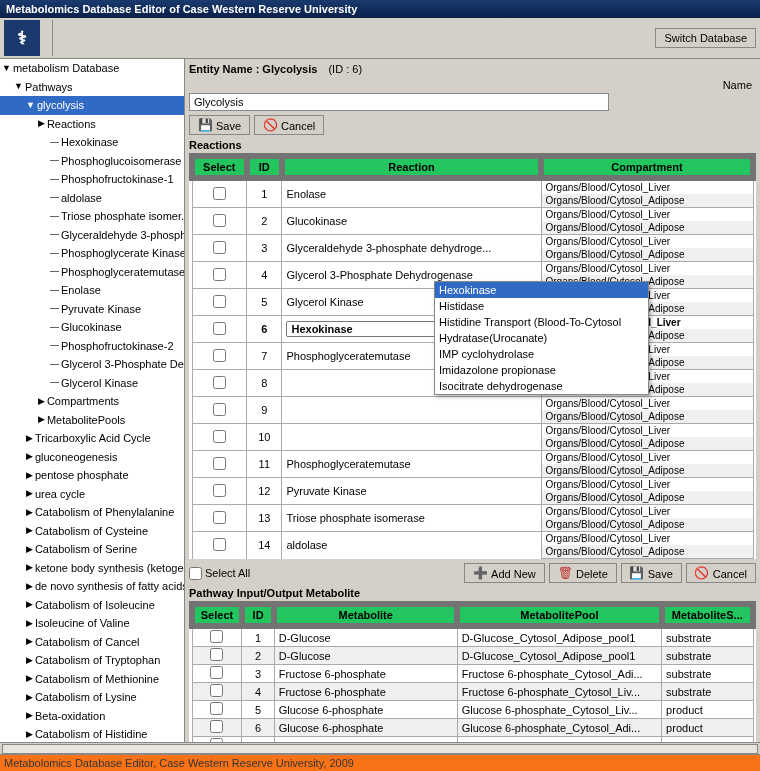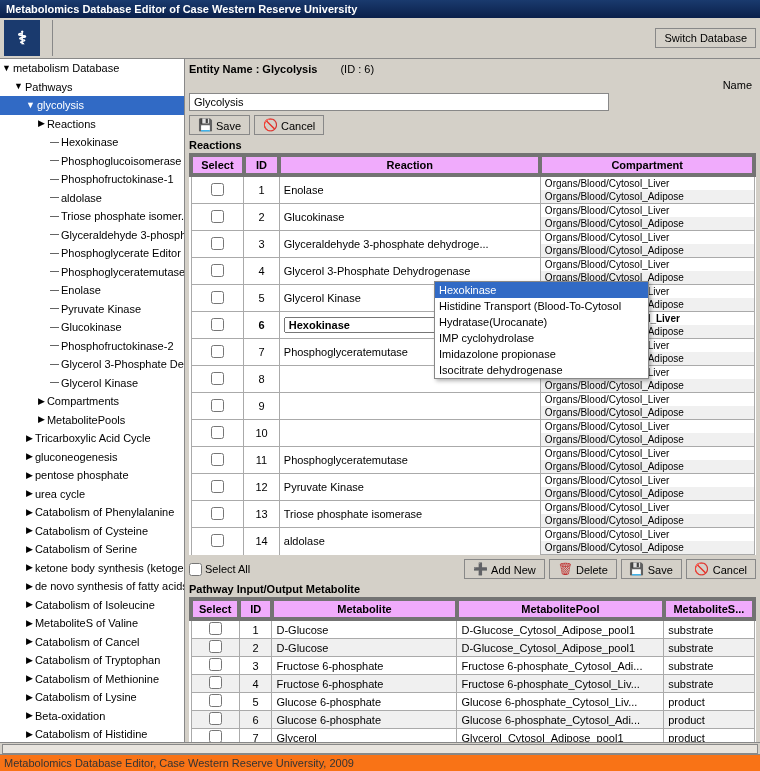--- a/index.html
+++ b/index.html
@@ -133,22 +133,22 @@
     }
 
     .data-table {
       width: 100%;
       border-collapse: collapse;
       background: white;
       margin-bottom: 4px;
     }
 
     .data-table th {
-      background: #f0abfc;
-      border: 4px solid #737373;
+      background: #22c55e;
+      border: 6px solid #737373;
       padding: 2px 4px;
       text-align: center;
       font-size: 11px;
     }
 
     .data-table td {
       border: 1px solid #aaa;
       padding: 1px 4px;
       font-size: 11px;
     }
@@ -255,21 +255,21 @@
           <div class="tree-item indent-4">
             <span class="tree-icon">—</span>
             <span class="tree-label">Triose phosphate isomer...</span>
           </div>
           <div class="tree-item indent-4">
             <span class="tree-icon">—</span>
             <span class="tree-label">Glyceraldehyde 3-phosphi...</span>
           </div>
           <div class="tree-item indent-4">
             <span class="tree-icon">—</span>
-            <span class="tree-label">Phosphoglycerate Editor</span>
+            <span class="tree-label">Phosphoglycerate Kinase</span>
           </div>
           <div class="tree-item indent-4">
             <span class="tree-icon">—</span>
             <span class="tree-label">Phosphoglyceratemutase</span>
           </div>
           <div class="tree-item indent-4">
             <span class="tree-icon">—</span>
             <span class="tree-label">Enolase</span>
           </div>
           <div class="tree-item indent-4">
@@ -335,21 +335,21 @@
           <div class="tree-item indent-2">
             <span class="tree-icon">▶</span>
             <span class="tree-label">de novo synthesis of fatty acids</span>
           </div>
           <div class="tree-item indent-2">
             <span class="tree-icon">▶</span>
             <span class="tree-label">Catabolism of Isoleucine</span>
           </div>
           <div class="tree-item indent-2">
             <span class="tree-icon">▶</span>
-            <span class="tree-label">MetaboliteS of Valine</span>
+            <span class="tree-label">Isoleucine of Valine</span>
           </div>
           <div class="tree-item indent-2">
             <span class="tree-icon">▶</span>
             <span class="tree-label">Catabolism of Cancel</span>
           </div>
           <div class="tree-item indent-2">
             <span class="tree-icon">▶</span>
             <span class="tree-label">Catabolism of Tryptophan</span>
           </div>
           <div class="tree-item indent-2">
@@ -369,21 +369,21 @@
             <span class="tree-label">Catabolism of Histidine</span>
           </div>
         </div>
     </div>
 
     <div id="right-panel">
 
       <div style="display:flex;align-items:center;margin-bottom:4px;">
         <span style="font-size:11px;margin-right:4px;">
           <strong>Entity Name : Glycolysis</strong>
-          <span style="margin-left:20px;">(ID : 6)</span>
+          <span style="margin-left:8px;">(ID : 6)</span>
         </span>
       </div>
 
       <div style="display:flex;justify-content:flex-end;margin-bottom:2px;">
         <span style="width:80px;text-align:right;padding-right:4px;font-size:11px;">Name</span>
       </div>
       <div style="margin-bottom:4px;">
         <input type="text" id="entity-name-input" style="width: 420px; border: 1px solid rgb(136, 136, 136); padding: 2px 4px; font-size: 11px;" value="Glycolysis">
       </div>
 
@@ -590,20 +590,21 @@
     <td class="comp-top" style="font-size:10px;border-bottom:none;">Organs/Blood/Cytosol_Liver</td>
   </tr>
               <tr>
     <td class="comp-bot" style="font-size:10px;border-top:none;">Organs/Blood/Cytosol_Adipose</td>
   </tr>
             </tbody>
         </table>
 
         <div id="reaction-dropdown" style="position:absolute;top:128px;left:245px;z-index:100;background:white;border:1px solid #888;width:215px;box-shadow:2px 2px 4px rgba(0,0,0,0.3);">
         <div style="background: rgb(49, 106, 197); color: white; padding: 2px 4px; font-size: 11px; cursor: pointer;">Hexokinase</div>
+            <div style="padding: 2px 4px; font-size: 11px; cursor: pointer;">Histidase</div>
             <div style="padding: 2px 4px; font-size: 11px; cursor: pointer;">Histidine Transport (Blood-To-Cytosol</div>
             <div style="padding: 2px 4px; font-size: 11px; cursor: pointer;">Hydratase(Urocanate)</div>
             <div style="padding: 2px 4px; font-size: 11px; cursor: pointer;">IMP cyclohydrolase</div>
             <div style="padding: 2px 4px; font-size: 11px; cursor: pointer;">Imidazolone propionase</div>
             <div style="padding: 2px 4px; font-size: 11px; cursor: pointer;">Isocitrate dehydrogenase</div>
           </div>
       </div>
 
       <div style="display:flex;align-items:center;margin-bottom:4px;gap:4px;">
         <label style="display:flex;align-items:center;gap:3px;cursor:pointer;">

